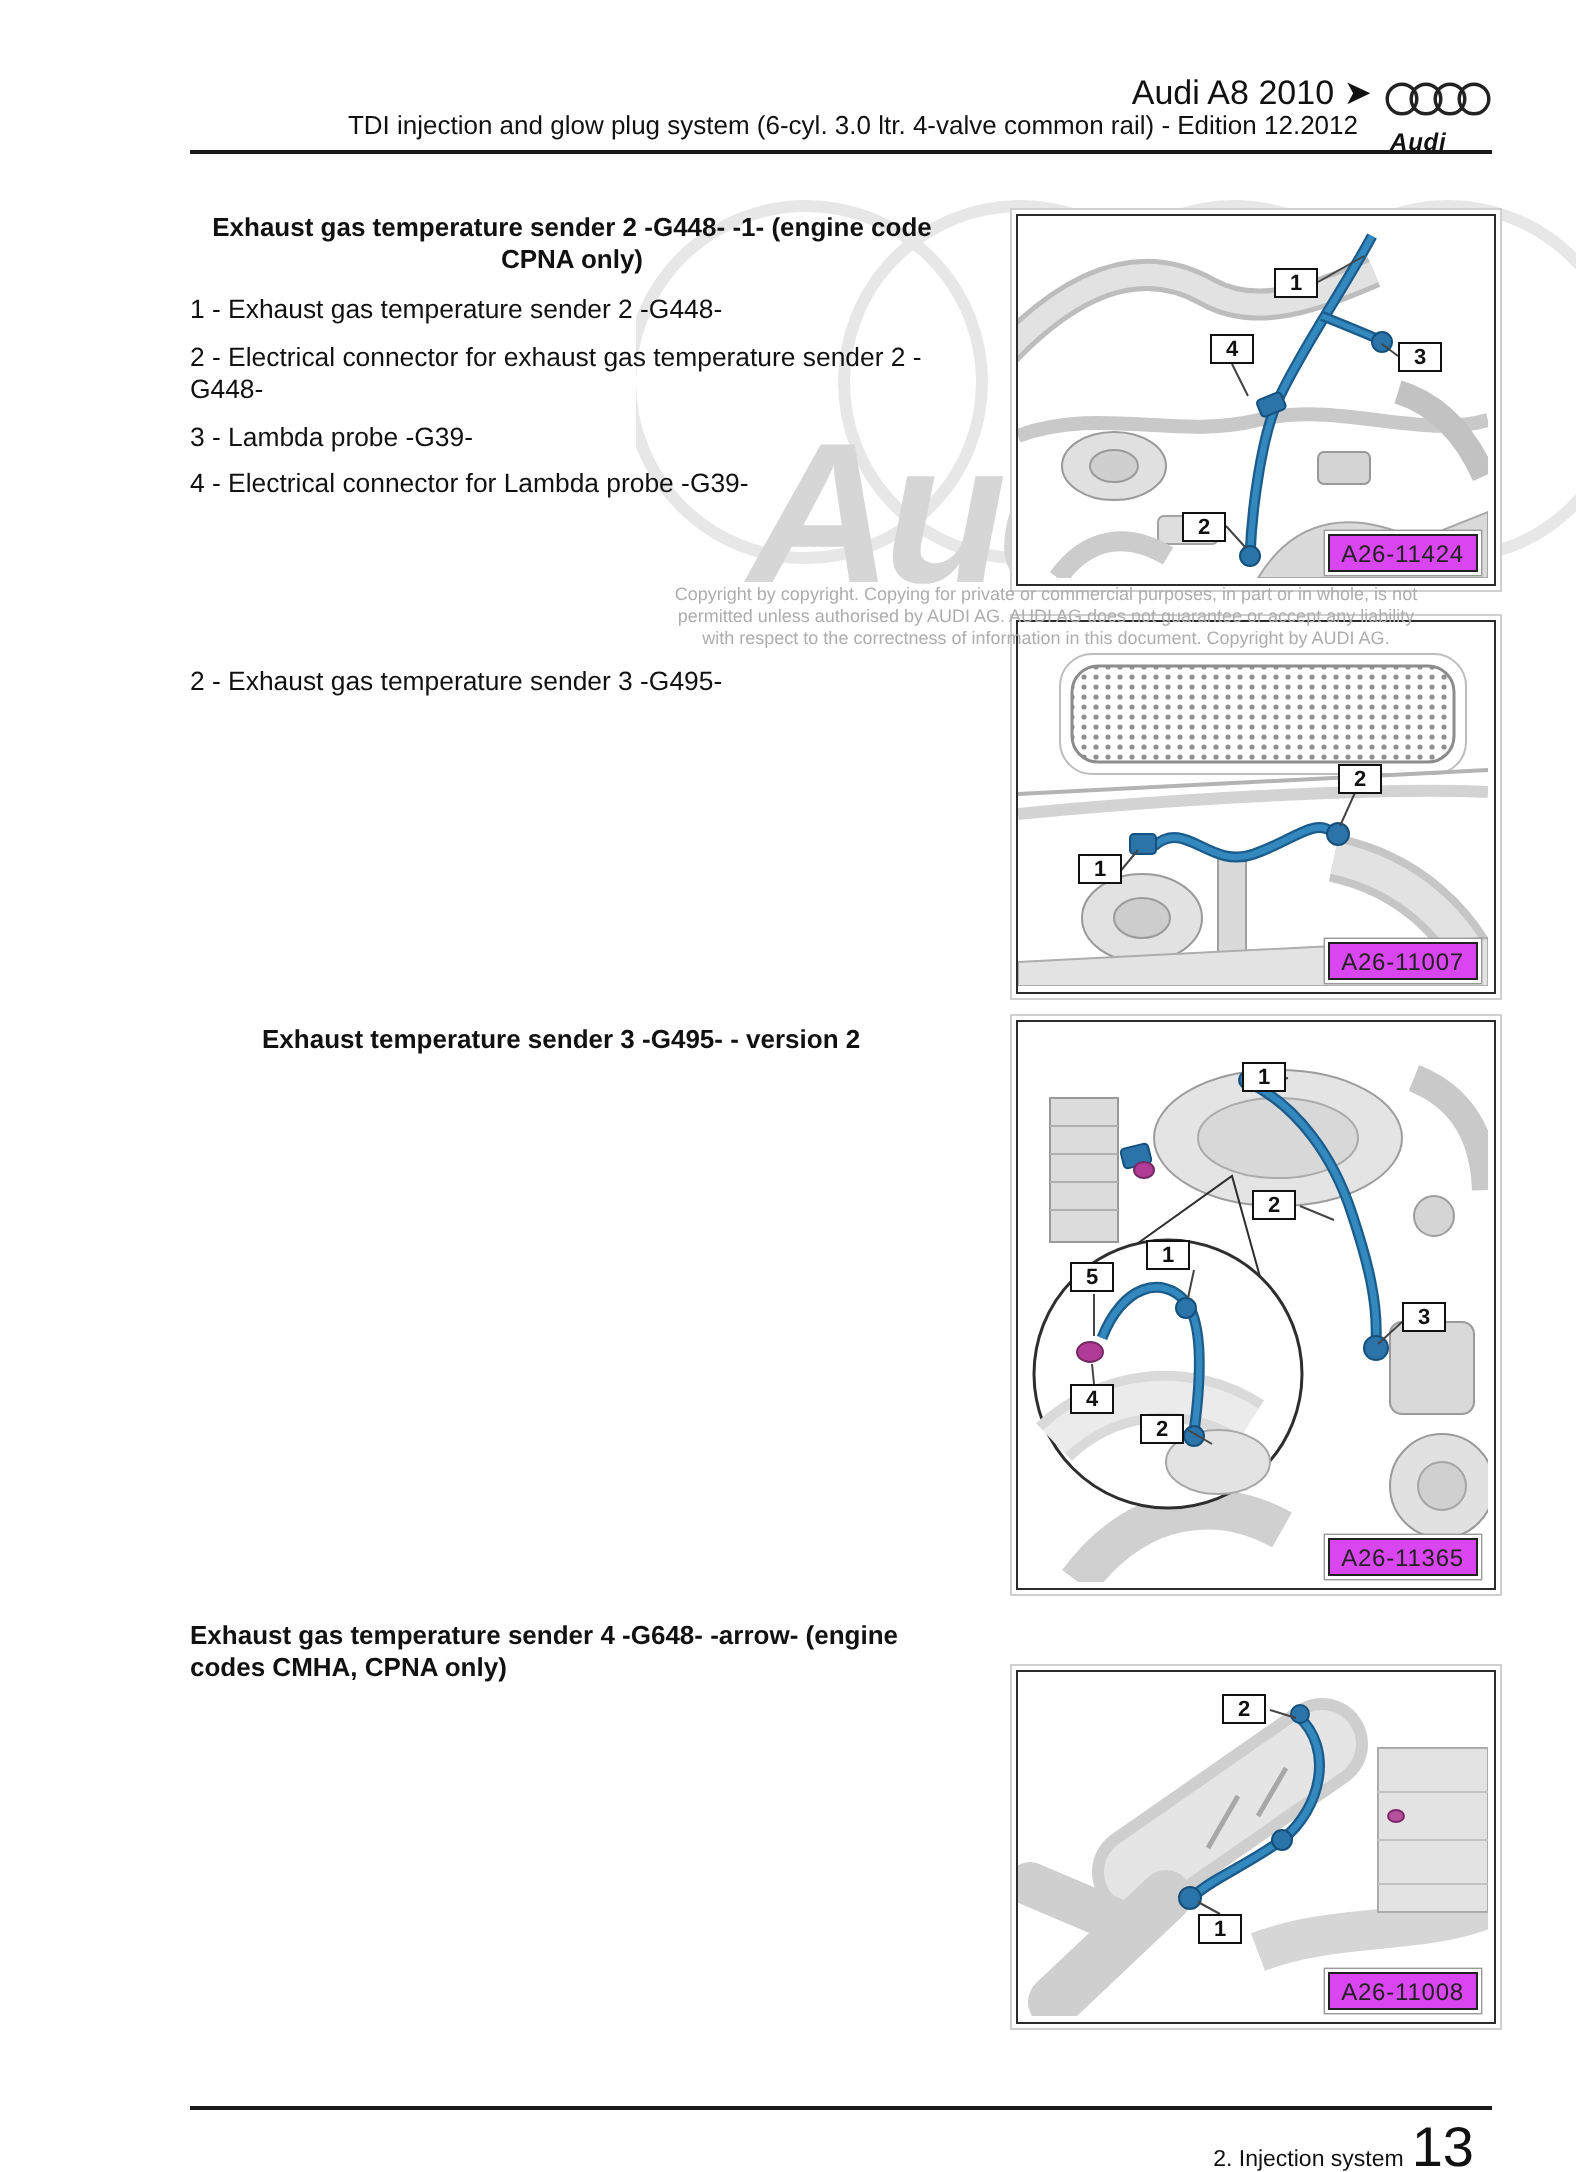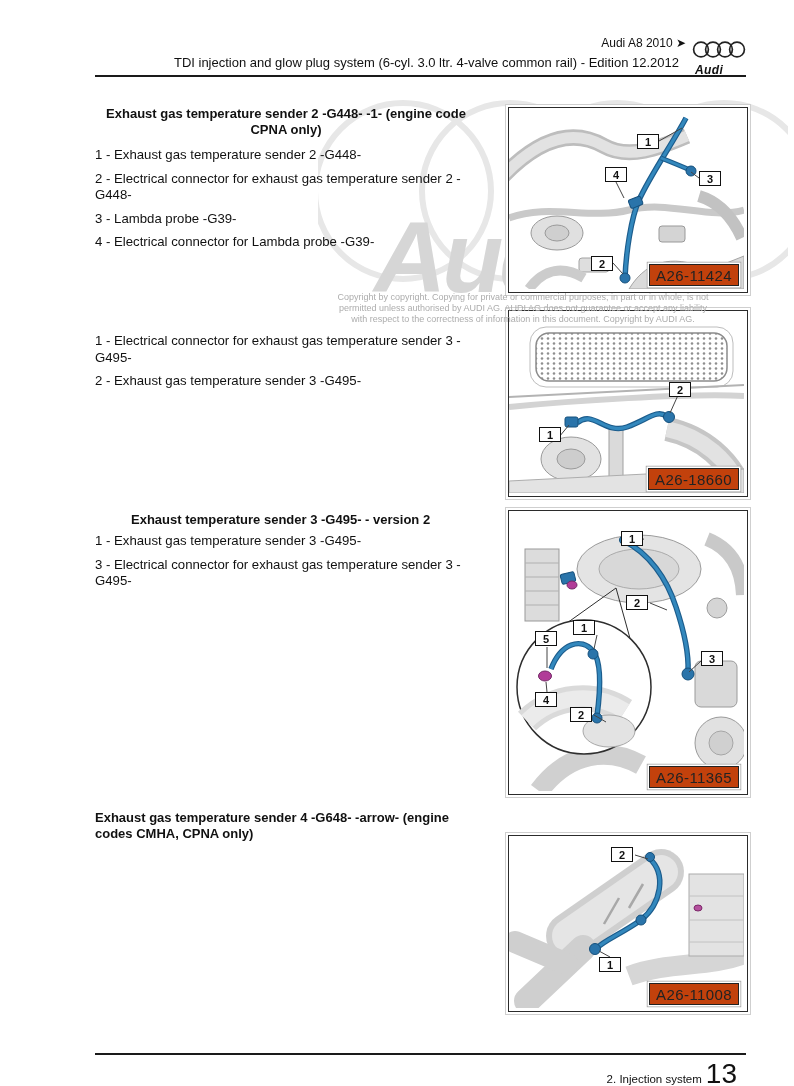--- a/index.html
+++ b/index.html
@@ -5,38 +5,38 @@
   html,body{margin:0;padding:0;background:#fff;}
   .page{position:relative;width:794px;height:1086px;background:#fff;overflow:hidden;
         font-family:"Liberation Sans",sans-serif;color:#111;}
   
   .wm-rings{position:absolute;left:318px;top:96px;z-index:0;}
   .wm-brand{position:absolute;left:374px;top:200px;z-index:0;font-weight:bold;font-style:italic;
             font-size:100px;letter-spacing:-4px;color:#d6d6d6;}
   .wm-copy{position:absolute;left:328px;top:292px;width:390px;z-index:3;text-align:center;
            font-size:9px;line-height:10.8px;color:#adadad;}
   
-  .hdr-model{position:absolute;top:36px;right:108px;font-size:12px;z-index:4;}
+  .hdr-model{position:absolute;top:36px;right:108px;font-size:17px;z-index:4;}
   .hdr-title{position:absolute;top:55px;right:115px;font-size:13px;white-space:nowrap;z-index:4;}
   .hdr-rule{position:absolute;top:75px;left:95px;width:651px;height:1.6px;background:#1a1a1a;z-index:4;}
   .logo{position:absolute;left:692px;top:40px;width:56px;z-index:4;}
   .logo-word{font-size:12px;font-weight:bold;font-style:italic;letter-spacing:.4px;margin-top:0;padding-left:3px;}
   
   .sec-head{position:absolute;left:95px;width:382px;font-weight:bold;font-size:13px;line-height:15.5px;z-index:4;}
   .sec-items{position:absolute;left:95px;width:388px;font-size:13.2px;line-height:16.5px;z-index:4;}
   .sec-items .item{margin-bottom:7px;}
   
   .fig{position:absolute;left:508px;width:238px;background:#fff;border:1.5px solid #2b2b2b;
        box-shadow:0 0 0 2px #fff,0 0 0 3px #cfcfcf;z-index:2;}
   .fig svg{display:block;}
   .callout{position:absolute;min-width:22px;height:15px;line-height:15px;background:#fff;
            border:1.3px solid #111;font-weight:bold;font-size:11px;text-align:center;
            padding:0 2px;box-sizing:border-box;z-index:5;}
-  .fig-label{position:absolute;right:8px;bottom:6px;background:#c2410c;border:1px solid #222;
-             box-shadow:0 0 0 1.5px #fff,0 0 0 2.2px #9a9a9a;font-size:15px;letter-spacing:.4px;
+  .fig-label{position:absolute;right:8px;bottom:6px;background:#d946ef;border:1px solid #222;
+             box-shadow:0 0 0 1.5px #fff,0 0 0 2.2px #9a9a9a;font-size:12px;letter-spacing:.4px;
              padding:1.5px 6px;z-index:5;color:#222;}
   
   .ftr-rule{position:absolute;top:1053px;left:95px;width:651px;height:1.6px;background:#1a1a1a;z-index:4;}
   .ftr{position:absolute;top:1058px;right:57px;display:flex;align-items:baseline;gap:4px;z-index:4;}
   .ftr-chapter{font-size:11.5px;}
   .ftr-page{font-size:28px;}
 </style>
 </head>
 <body>
 
@@ -105,21 +105,20 @@
       <path d="M150,33 L173,20 M190,70 L182,64 M107,74 L115,90 M104,155 L114,166" stroke="#444" stroke-width="1" fill="none"></path>
     </svg>
     <div class="callout" style="left:128px;top:26px;">1</div>
     <div class="callout" style="left:96px;top:59px;">4</div>
     <div class="callout" style="left:190px;top:63px;">3</div>
     <div class="callout" style="left:82px;top:148px;">2</div>
     <div class="fig-label">A26-11424</div>
   </div>
 
   <div class="sec-items" style="top:333px;">
-    <div class="item">1 - Electrical connector for exhaust gas temperature sender 3 - G495-</div>
     <div class="item">2 - Exhaust gas temperature sender 3 -G495-</div>
   </div>
 
   <div class="fig" style="top:310px;height:185px;">
     <svg width="235" height="182" viewBox="0 0 235 182">
       <defs>
         <pattern id="mesh2" width="6" height="5" patternUnits="userSpaceOnUse">
           <circle cx="3" cy="2.5" r="1.3" fill="#8f8f8f"></circle>
         </pattern>
       </defs>
@@ -135,28 +134,24 @@
       <path d="M0,170 L235,158 L235,182 L0,182 Z" fill="#e3e3e3" stroke="#adadad"></path>
 
       <path d="M68,112 C84,98 96,124 118,116 C138,109 148,98 157,105" fill="none" stroke="#1c5c8c" stroke-width="5.5"></path>
       <path d="M68,112 C84,98 96,124 118,116 C138,109 148,98 157,105" fill="none" stroke="#3388bd" stroke-width="3.2"></path>
       <rect x="56" y="106" width="13" height="10" rx="2" fill="#2a74aa" stroke="#15507c"></rect>
       <circle cx="160" cy="106" r="5.5" fill="#2a74aa" stroke="#15507c"></circle>
       <path d="M170,82 L161,102 M50,126 L60,114" stroke="#444" stroke-width="1" fill="none"></path>
     </svg>
     <div class="callout" style="left:160px;top:71px;">2</div>
     <div class="callout" style="left:30px;top:116px;">1</div>
-    <div class="fig-label">A26-18660</div>
+    <div class="fig-label">A26-11007</div>
   </div>
 
   <div class="sec-head" style="top:512px;padding-left:36px;">Exhaust temperature sender 3 -G495- - version 2</div>
-  <div class="sec-items" style="top:533px;">
-    <div class="item">1 - Exhaust gas temperature sender 3 -G495-</div>
-    <div class="item">3 - Electrical connector for exhaust gas temperature sender 3 - G495-</div>
-  </div>
 
   <div class="fig" style="top:510px;height:283px;">
     <svg width="235" height="280" viewBox="0 0 235 280">
       <ellipse cx="130" cy="58" rx="62" ry="34" fill="#e4e4e4" stroke="#9c9c9c"></ellipse>
       <ellipse cx="130" cy="58" rx="40" ry="20" fill="#d8d8d8" stroke="#ababab"></ellipse>
       <rect x="16" y="38" width="34" height="72" fill="#dcdcdc" stroke="#999"></rect>
       <path d="M16,52 h34 M16,66 h34 M16,80 h34 M16,94 h34" stroke="#b0b0b0" stroke-width="1"></path>
       <path d="M198,28 C223,38 233,58 234,84" stroke="#c9c9c9" stroke-width="14" fill="none"></path>
       <circle cx="208" cy="97" r="10" fill="#d5d5d5" stroke="#9d9d9d"></circle>
       <rect x="186" y="150" width="42" height="46" rx="6" fill="#d9d9d9" stroke="#9a9a9a"></rect>

